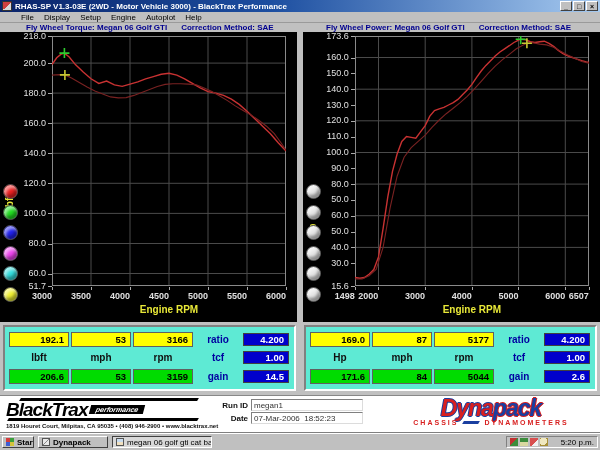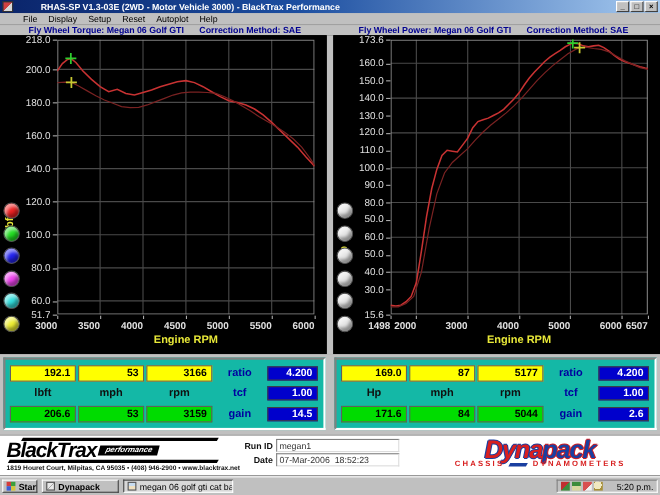--- a/index.html
+++ b/index.html
@@ -7,21 +7,21 @@
        font-family:"Liberation Sans",sans-serif;-webkit-font-smoothing:none;}
   .screen{position:relative;width:600px;height:450px;}
   .window{position:absolute;top:0;left:0;width:600px;height:434px;background:#c0c0c0;}
 
   
   .titlebar{position:absolute;top:0;left:0;right:0;height:12px;
     background:linear-gradient(90deg,#0a246a 0%,#1c4ea0 45%,#a6caf0 100%);
     display:flex;align-items:center;padding:0 2px;color:#fff;font-size:8px;font-weight:bold;}
   .title-icon{width:8px;height:8px;margin-right:3px;flex:none;
     background:linear-gradient(135deg,#d04040 0 50%,#d8d8d8 50% 100%);border:1px solid #333;}
-  .title-text{flex:1;white-space:nowrap;overflow:hidden;margin-left:22px;}
+  .title-text{flex:1;white-space:nowrap;overflow:hidden;}
   .winbtn{width:12px;height:10px;font-size:7px;line-height:7px;background:#c0c0c0;color:#000;
     border:1px solid;border-color:#ffffff #404040 #404040 #ffffff;padding:0;margin-left:1px;
     font-family:"Liberation Sans",sans-serif;font-weight:bold;}
 
   
   .menubar{position:absolute;top:12px;left:0;right:0;height:11px;background:#c0c0c0;
     display:flex;gap:10px;align-items:center;padding:0 21px;font-size:8px;color:#000;
     border-bottom:1px solid #9a9a9a;box-sizing:border-box;}
   .menu-item{cursor:default;}
 
@@ -42,21 +42,21 @@
   .xlabel{position:absolute;left:52px;width:234px;text-align:center;color:#e8e838;font-weight:bold;font-size:10px;}
   .ylabel{position:absolute;left:4px;color:#e8e838;font-weight:bold;font-size:10px;
     transform:rotate(-90deg);transform-origin:left top;white-space:nowrap;}
   .curve-btn{position:absolute;left:3px;width:13px;height:13px;border-radius:50%;border:1px solid #505050;
     box-shadow:inset 2px 3px 3px rgba(255,255,255,.55),inset -2px -3px 3px rgba(0,0,0,.4);}
 
   
   .readouts{position:absolute;top:322px;left:0;width:600px;height:73px;background:#c0c0c0;
     display:flex;justify-content:space-between;padding:3px;box-sizing:border-box;}
   .readout-panel{width:293px;height:66px;border:2px solid;border-color:#808080 #ffffff #ffffff #808080;
-    background:#14b8a6;display:grid;grid-template-columns:60px 60px 60px 46px 46px;
+    background:#5eead4;display:grid;grid-template-columns:60px 60px 60px 46px 46px;
     grid-template-rows:1fr 1fr 1fr;align-items:center;column-gap:2px;padding:3px 4px;box-sizing:border-box;}
   .cell-val{height:15px;line-height:14px;text-align:right;padding-right:4px;font-size:9.5px;font-weight:bold;
     border:1px solid #606060;box-sizing:border-box;color:#000;}
   .cell-val.yellow{background:#ffff00;}
   .cell-val.green{background:#00dc00;}
   .cell-unit{text-align:center;font-size:10px;font-weight:bold;color:#101010;}
   .cell-param{text-align:center;font-size:10px;font-weight:bold;color:#0000a0;}
   .cell-blue{height:13px;line-height:12px;background:#0000cc;color:#fff;text-align:right;padding-right:4px;
     font-size:9.5px;font-weight:bold;border:1px solid #404040;box-sizing:border-box;}
 
@@ -112,21 +112,21 @@
       <span class="title-text">RHAS-SP V1.3-03E  (2WD - Motor Vehicle 3000) - BlackTrax Performance</span>
       <button class="winbtn">_</button>
       <button class="winbtn">□</button>
       <button class="winbtn">×</button>
     </div>
 
     <div class="menubar">
       <span class="menu-item">File</span>
       <span class="menu-item">Display</span>
       <span class="menu-item">Setup</span>
-      <span class="menu-item">Reset</span>
+      <span class="menu-item">Engine</span>
       <span class="menu-item">Autoplot</span>
       <span class="menu-item">Help</span>
     </div>
 
     <div class="headers">
       <div class="chart-header">
         <span>Fly Wheel Torque: Megan 06 Golf GTI</span>
         <span>Correction Method: SAE</span>
       </div>
       <div class="chart-header">

